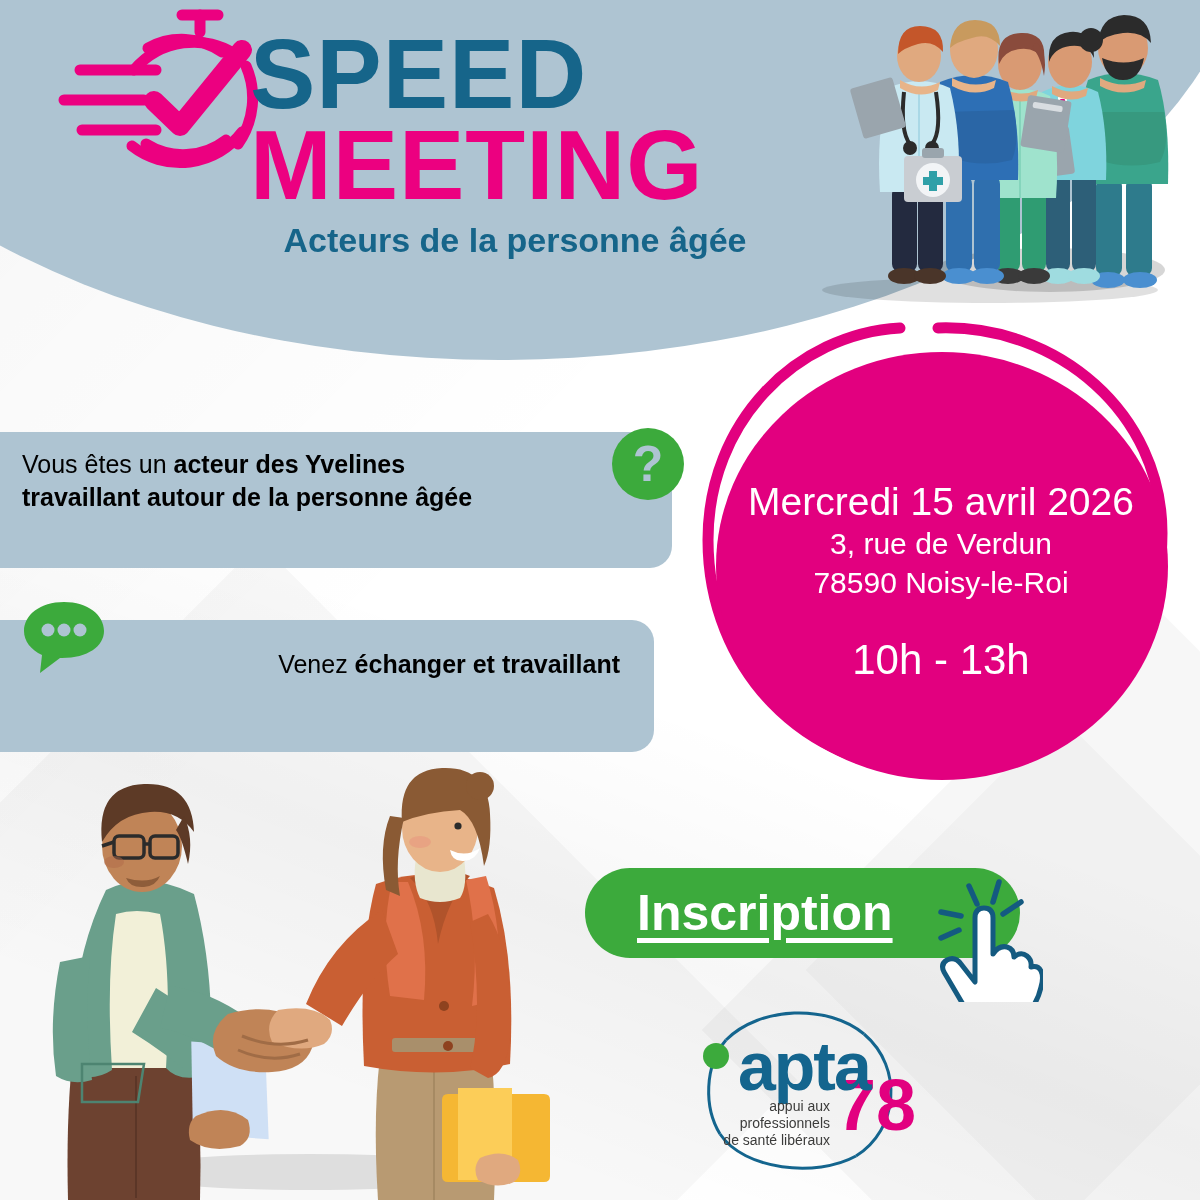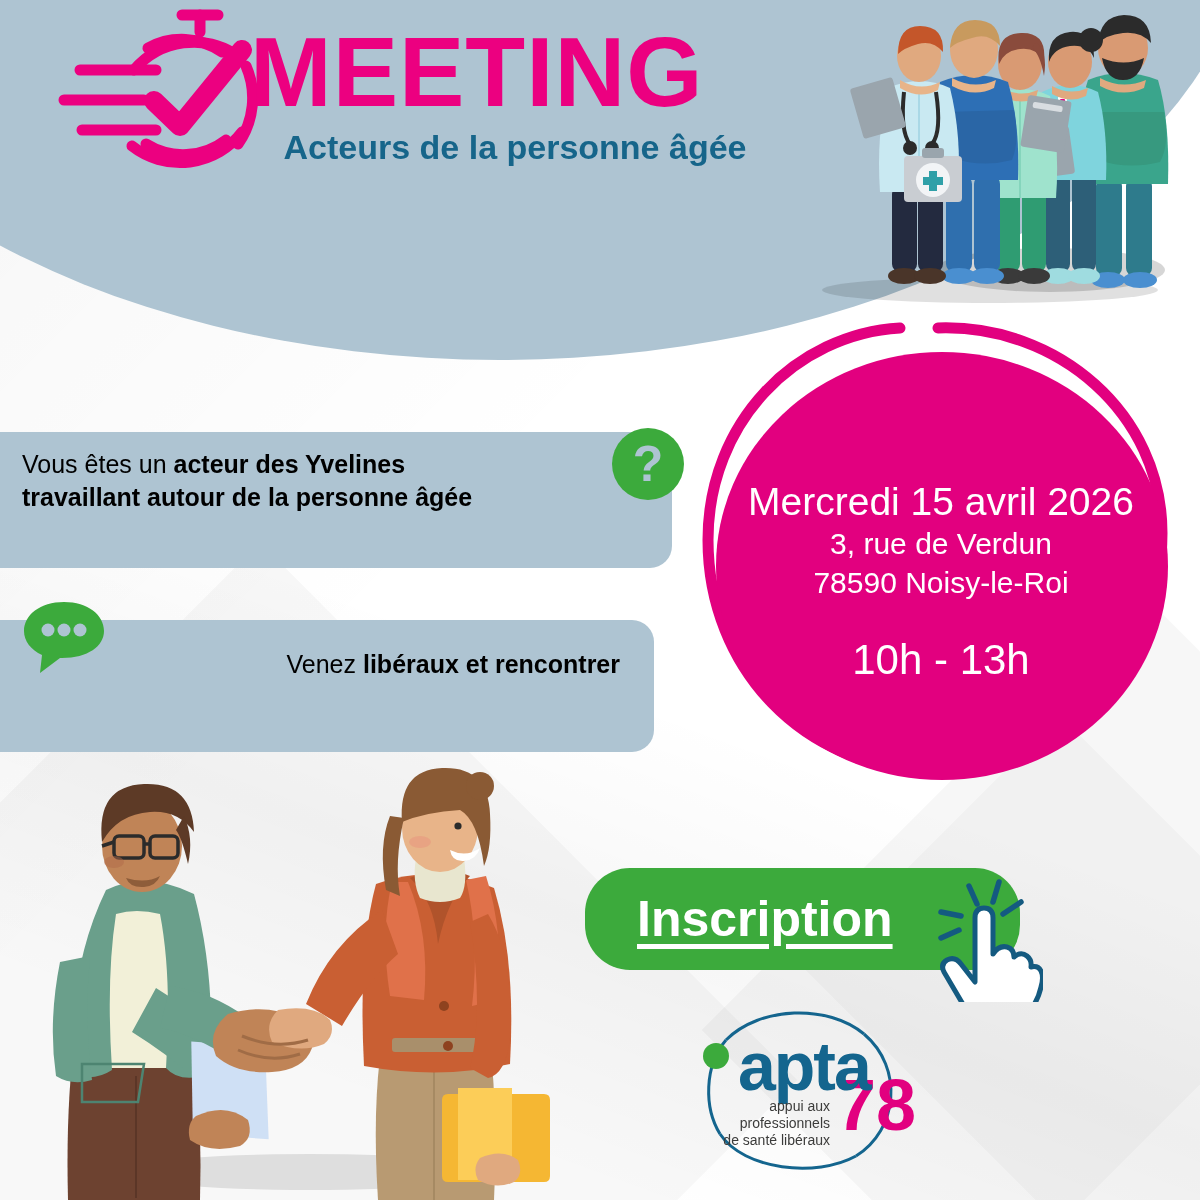--- a/index.html
+++ b/index.html
@@ -124,21 +124,21 @@
   .event-date { font-size: 39px; font-weight: 400; letter-spacing: 0px; }
   .event-addr { font-size: 30px; font-weight: 400; line-height: 1.30; }
   .event-time { font-size: 42px; font-weight: 400; margin-top: 34px; }
 
   
   .handshake { position: absolute; left: 10px; top: 762px; width: 600px; height: 438px; }
 
   
   .cta {
     position: absolute; left: 585px; top: 868px;
-    width: 435px; height: 102px;
+    width: 435px; height: 90px;
     background: #3caa3c;
     border-radius: 45px;
     display: flex; align-items: center;
     cursor: pointer; border: none;
   }
   .cta-label {
     color: #ffffff; font-size: 50px; font-weight: 700;
     text-decoration: underline; text-underline-offset: 8px;
     text-decoration-thickness: 5px;
     margin-left: 52px; letter-spacing: 0px;
@@ -177,20 +177,21 @@
         <path d="M90 136 A70 70 0 0 0 170 132"></path>
 
         <line x1="126" y1="7" x2="162" y2="7"></line>
         <line x1="144" y1="7" x2="144" y2="24"></line>
       </g>
 
       <path d="M98 93 L124 118 L186 42" fill="none" stroke="#EC0080" stroke-width="20" stroke-linecap="round" stroke-linejoin="round"></path>
     </svg>
 
     <div class="brand-text">
+      <div class="word-speed">SPEED</div>
       <div class="word-meeting">MEETING</div>
       <div class="tagline">Acteurs de la personne âgée</div>
     </div>
   </div>
 
   <svg class="team" viewBox="0 0 390 305">
 
     <ellipse cx="190" cy="290" rx="168" ry="13" fill="#000" opacity="0.12"></ellipse>
     <ellipse cx="250" cy="270" rx="115" ry="22" fill="#000" opacity="0.16"></ellipse>
 
@@ -279,21 +280,21 @@
   <div class="bubble bubble-1">
     <span>Vous êtes un </span><b>acteur des Yvelines</b><br>
     <b>travaillant autour de la personne âgée</b>
   </div>
 
   <div class="badge-q">
     <span>?</span>
   </div>
 
   <div class="bubble bubble-2">
-    <span>Venez </span><b>libéraux et rencontrer</b><br>
+    <span>Venez </span><b>échanger et travaillant</b><br>
   </div>
 
   <svg class="badge-chat" viewBox="0 0 88 76">
     <path d="M44 2 C20 2 4 15 4 31 C4 41 11 50 22 55 l-2 18 l20 -15 q2 0 2 0 C68 58 84 46 84 31 C84 15 68 2 44 2z" fill="#3caa3c"></path>
     <circle cx="28" cy="30" r="6.5" fill="#aec4d2"></circle>
     <circle cx="44" cy="30" r="6.5" fill="#aec4d2"></circle>
     <circle cx="60" cy="30" r="6.5" fill="#aec4d2"></circle>
   </svg>
 
   <svg class="pink-ring" viewBox="0 0 470 464">

